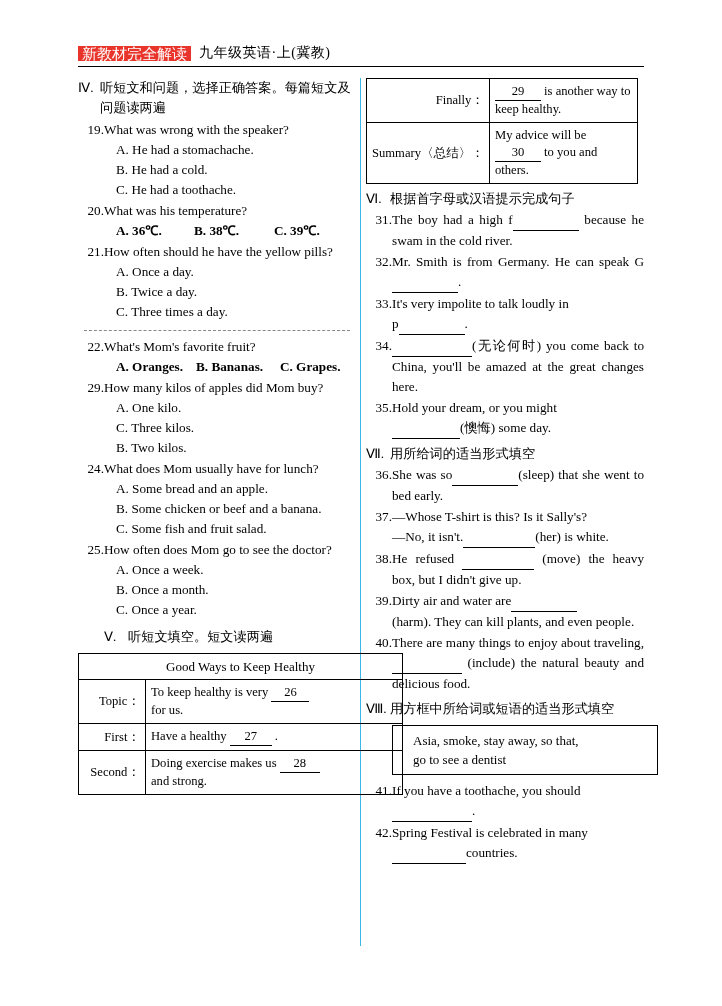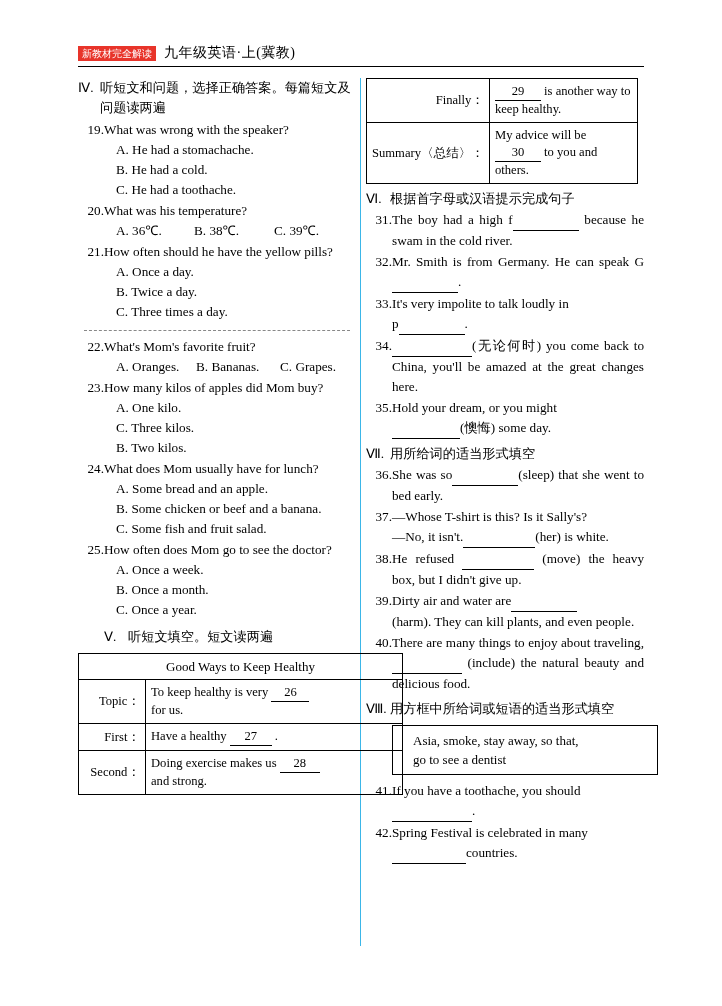--- a/index.html
+++ b/index.html
@@ -26,21 +26,21 @@
     position: absolute;
     top: 44px;
     left: 78px;
     width: 566px;
     display: flex;
     align-items: center;
   }
   .header-badge {
     background: #e8342a;
     color: #fff;
-    font-size: 10px;
+    font-size: 15px;
     font-family: "Liberation Sans", sans-serif;
     padding: 2px 4px 2px 4px;
     letter-spacing: 0px;
     line-height: 11px;
     white-space: nowrap;
   }
   .header-title {
     font-size: 14px;
     margin-left: 8px;
     white-space: nowrap;
@@ -97,20 +97,21 @@
     flex: 1;
     text-align: justify;
   }
   .opt {
     margin-left: 38px;
     text-indent: 0;
   }
   .opt-row {
     margin-left: 38px;
     display: flex;
+    font-weight: bold;
   }
   .opt-row span { display: inline-block; }
   .dotline {
     border-top: 1px dashed #888;
     margin: 8px 6px 6px 6px;
   }
   .blank {
     display: inline-block;
     border-bottom: 1px solid #000;
     vertical-align: baseline;
@@ -212,21 +213,21 @@
       <span class="num">22.</span>
       <span class="body">What's Mom's favorite fruit?</span>
     </div>
     <div class="opt-row">
       <span style="width:80px">A. Oranges.</span>
       <span style="width:84px">B. Bananas.</span>
       <span>C. Grapes.</span>
     </div>
 
     <div class="q">
-      <span class="num">23.</span>
+      <span class="num">29.</span>
       <span class="body">How many kilos of apples did Mom buy?</span>
     </div>
     <div class="opt">A. One kilo.</div>
     <div class="opt">C. Three kilos.</div>
     <div class="opt">B. Two kilos.</div>
 
     <div class="q">
       <span class="num">24.</span>
       <span class="body">What does Mom usually have for lunch?</span>
     </div>

